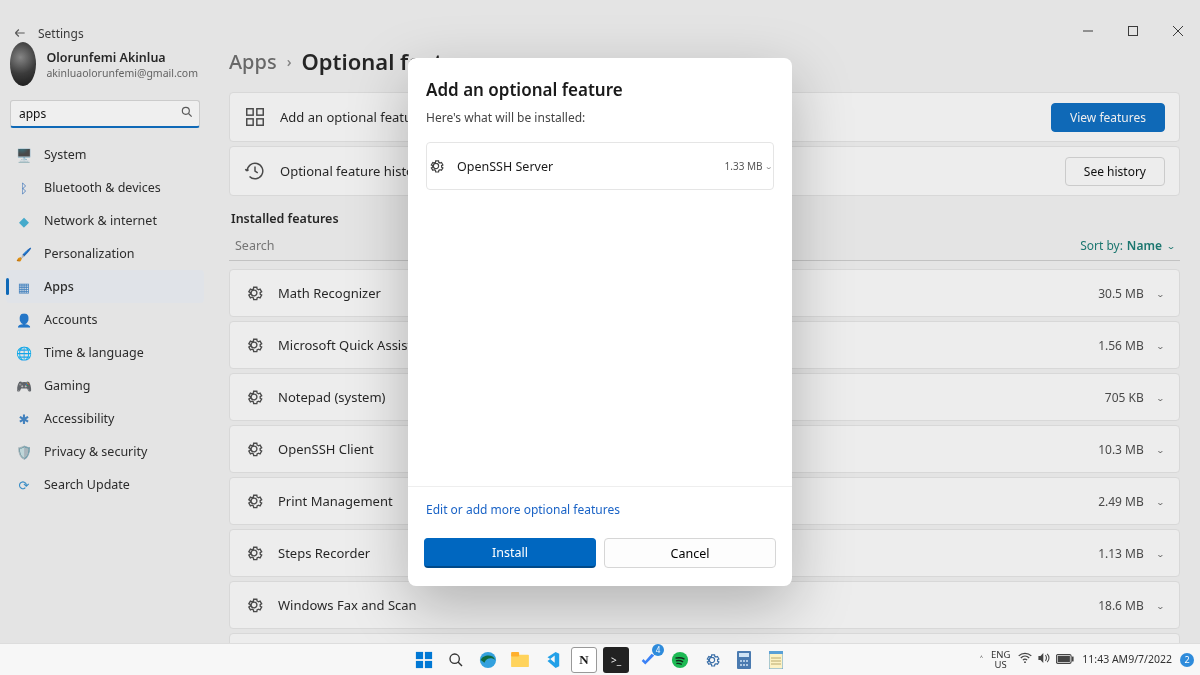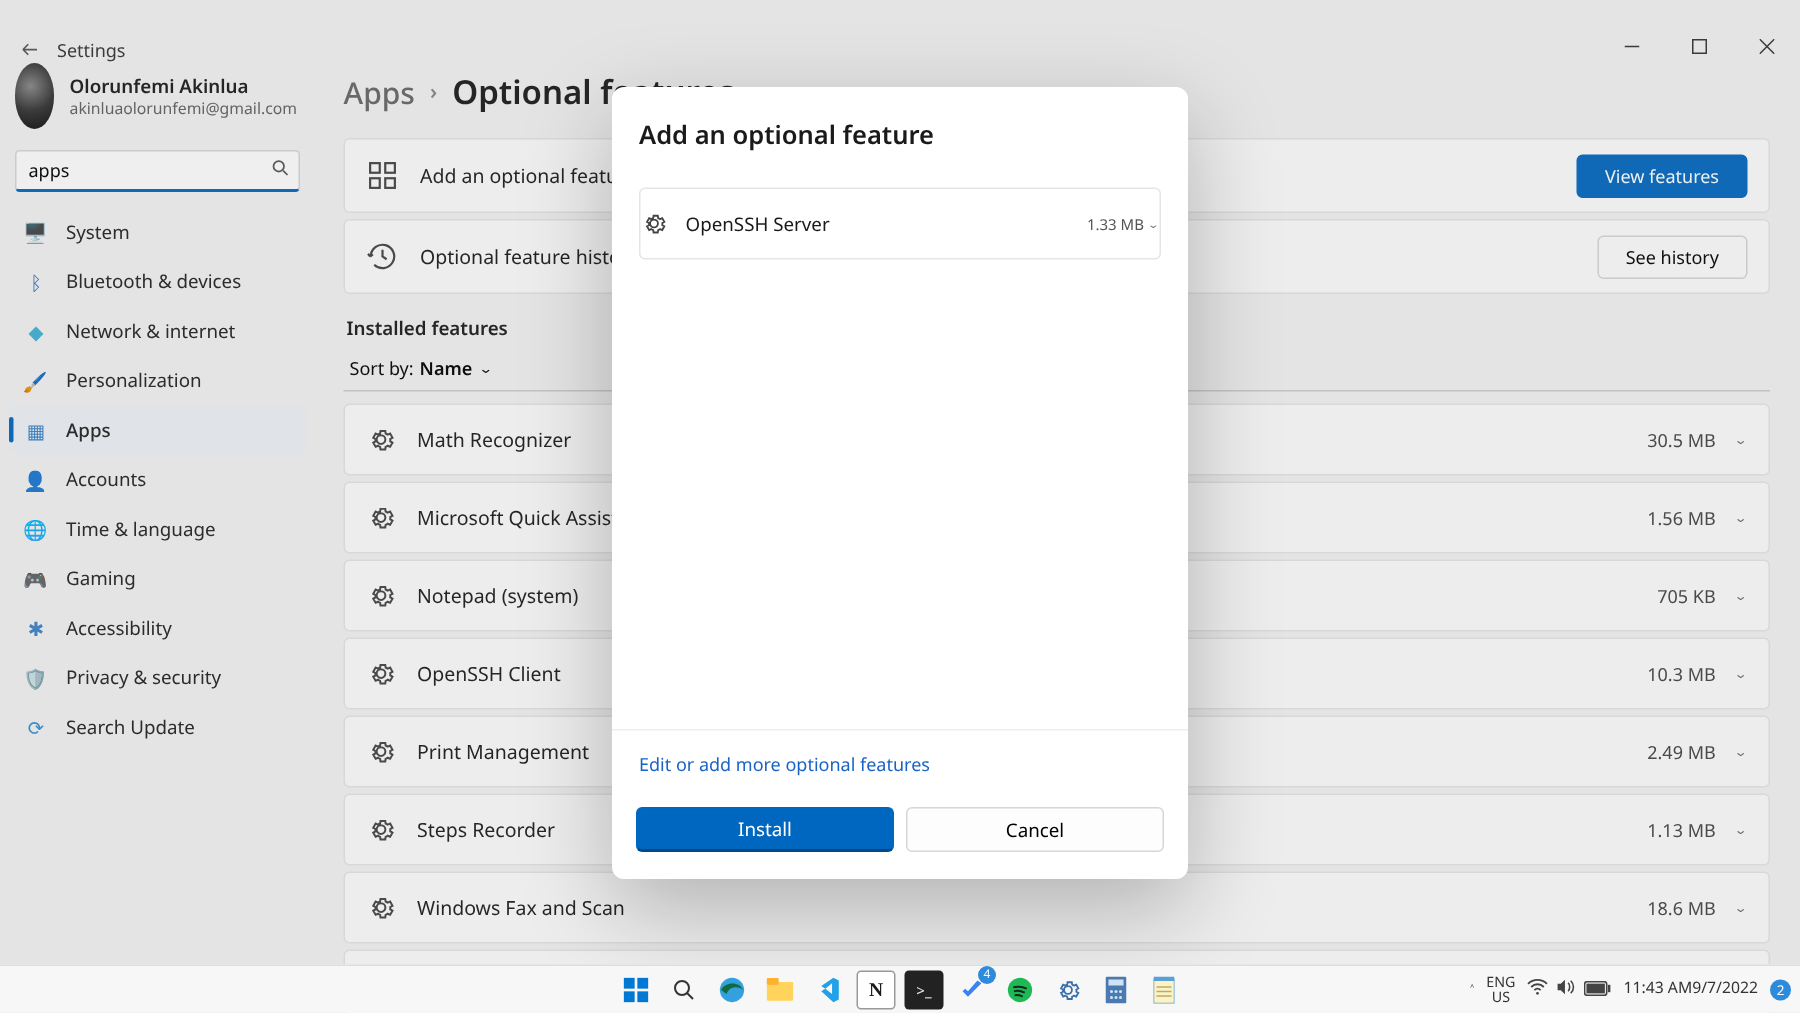--- a/index.html
+++ b/index.html
@@ -46,21 +46,21 @@
   .crumbs .parent { color:#666; font-weight:500; font-size:20px; }
   .crumbs .chev { color:#888; font-size:14px; }
   .row-card { background:var(--card); border:1px solid var(--border); border-radius:4px; display:flex; align-items:center; height:50px; padding:0 14px; margin-bottom:4px; }
   .row-card .ricon { width:22px; height:22px; margin-right:14px; color:#444; display:flex; align-items:center; justify-content:center; }
   .row-card .rlabel { flex:1; font-size:13px; }
   .row-card .rbtn { background:#fdfdfd; border:1px solid #d6d6d6; border-radius:4px; padding:5px 18px; font-size:12px; }
   .row-card .rbtn.primary { background:var(--accent); color:#fff; border-color:var(--accent); }
   .section-label { font-size:12.5px; font-weight:600; margin:14px 0 4px 2px; }
   .filterbar { display:flex; align-items:center; border-bottom:1px solid #ccc; height:30px; padding:0 4px; margin-bottom:8px; background:transparent; }
   .filterbar input { flex:1; border:none; background:transparent; outline:none; font-size:12.5px; color:#555; }
-  .sortby { font-size:12px; color:#000000; display:flex; align-items:center; gap:4px; }
+  .sortby { font-size:12px; color:#0f766e; display:flex; align-items:center; gap:4px; }
   .sortby .val { font-weight:600; }
   .feature { background:var(--card); border:1px solid var(--border); border-radius:4px; display:flex; align-items:center; height:48px; padding:0 14px; margin-bottom:4px; }
   .feature .ficon { width:20px; height:20px; margin-right:14px; color:#444; }
   .feature .flabel { flex:1; font-size:13px; }
   .feature .fsize { font-size:12px; color:#444; margin-right:12px; }
   .feature .fchevron { color:#666; font-size:11px; }
 
   
   .dim { position:absolute; inset:0; background:rgba(120,120,120,0.12); pointer-events:none; }
 
@@ -227,20 +227,21 @@
           <use href="#sym-history"></use>
         </svg>
       </span>
     <span class="rlabel">Optional feature history</span>
     <button class="rbtn">See history</button>
   </div>
 
   <div class="section-label">Installed features</div>
 
   <div class="filterbar">
+    <input placeholder="Search" style="">
     <div class="sortby">
       <span>Sort by:</span>
       <span class="val">Name</span>
       <span class="chi">⌄</span>
     </div>
   </div>
 
   <div id="features-list">
       <div class="feature">
         <span class="ficon"><svg>
@@ -307,20 +308,21 @@
         <span class="fchevron chi">⌄</span>
       </div>
     </div>
 </div>
 
 <div class="dim"></div>
 
 <div class="dialog">
   <div class="dhead">
     <div class="dtitle">Add an optional feature</div>
+    <div class="dsub">Here's what will be installed:</div>
   </div>
   <div class="dbody">
     <div class="toinstall">
       <span class="ticon"><svg>
             <use href="#sym-gear"></use>
           </svg></span>
       <span class="tname">OpenSSH Server</span>
       <span class="tsize">1.33 MB</span>
       <span class="tchev chi">⌄</span>
     </div>

